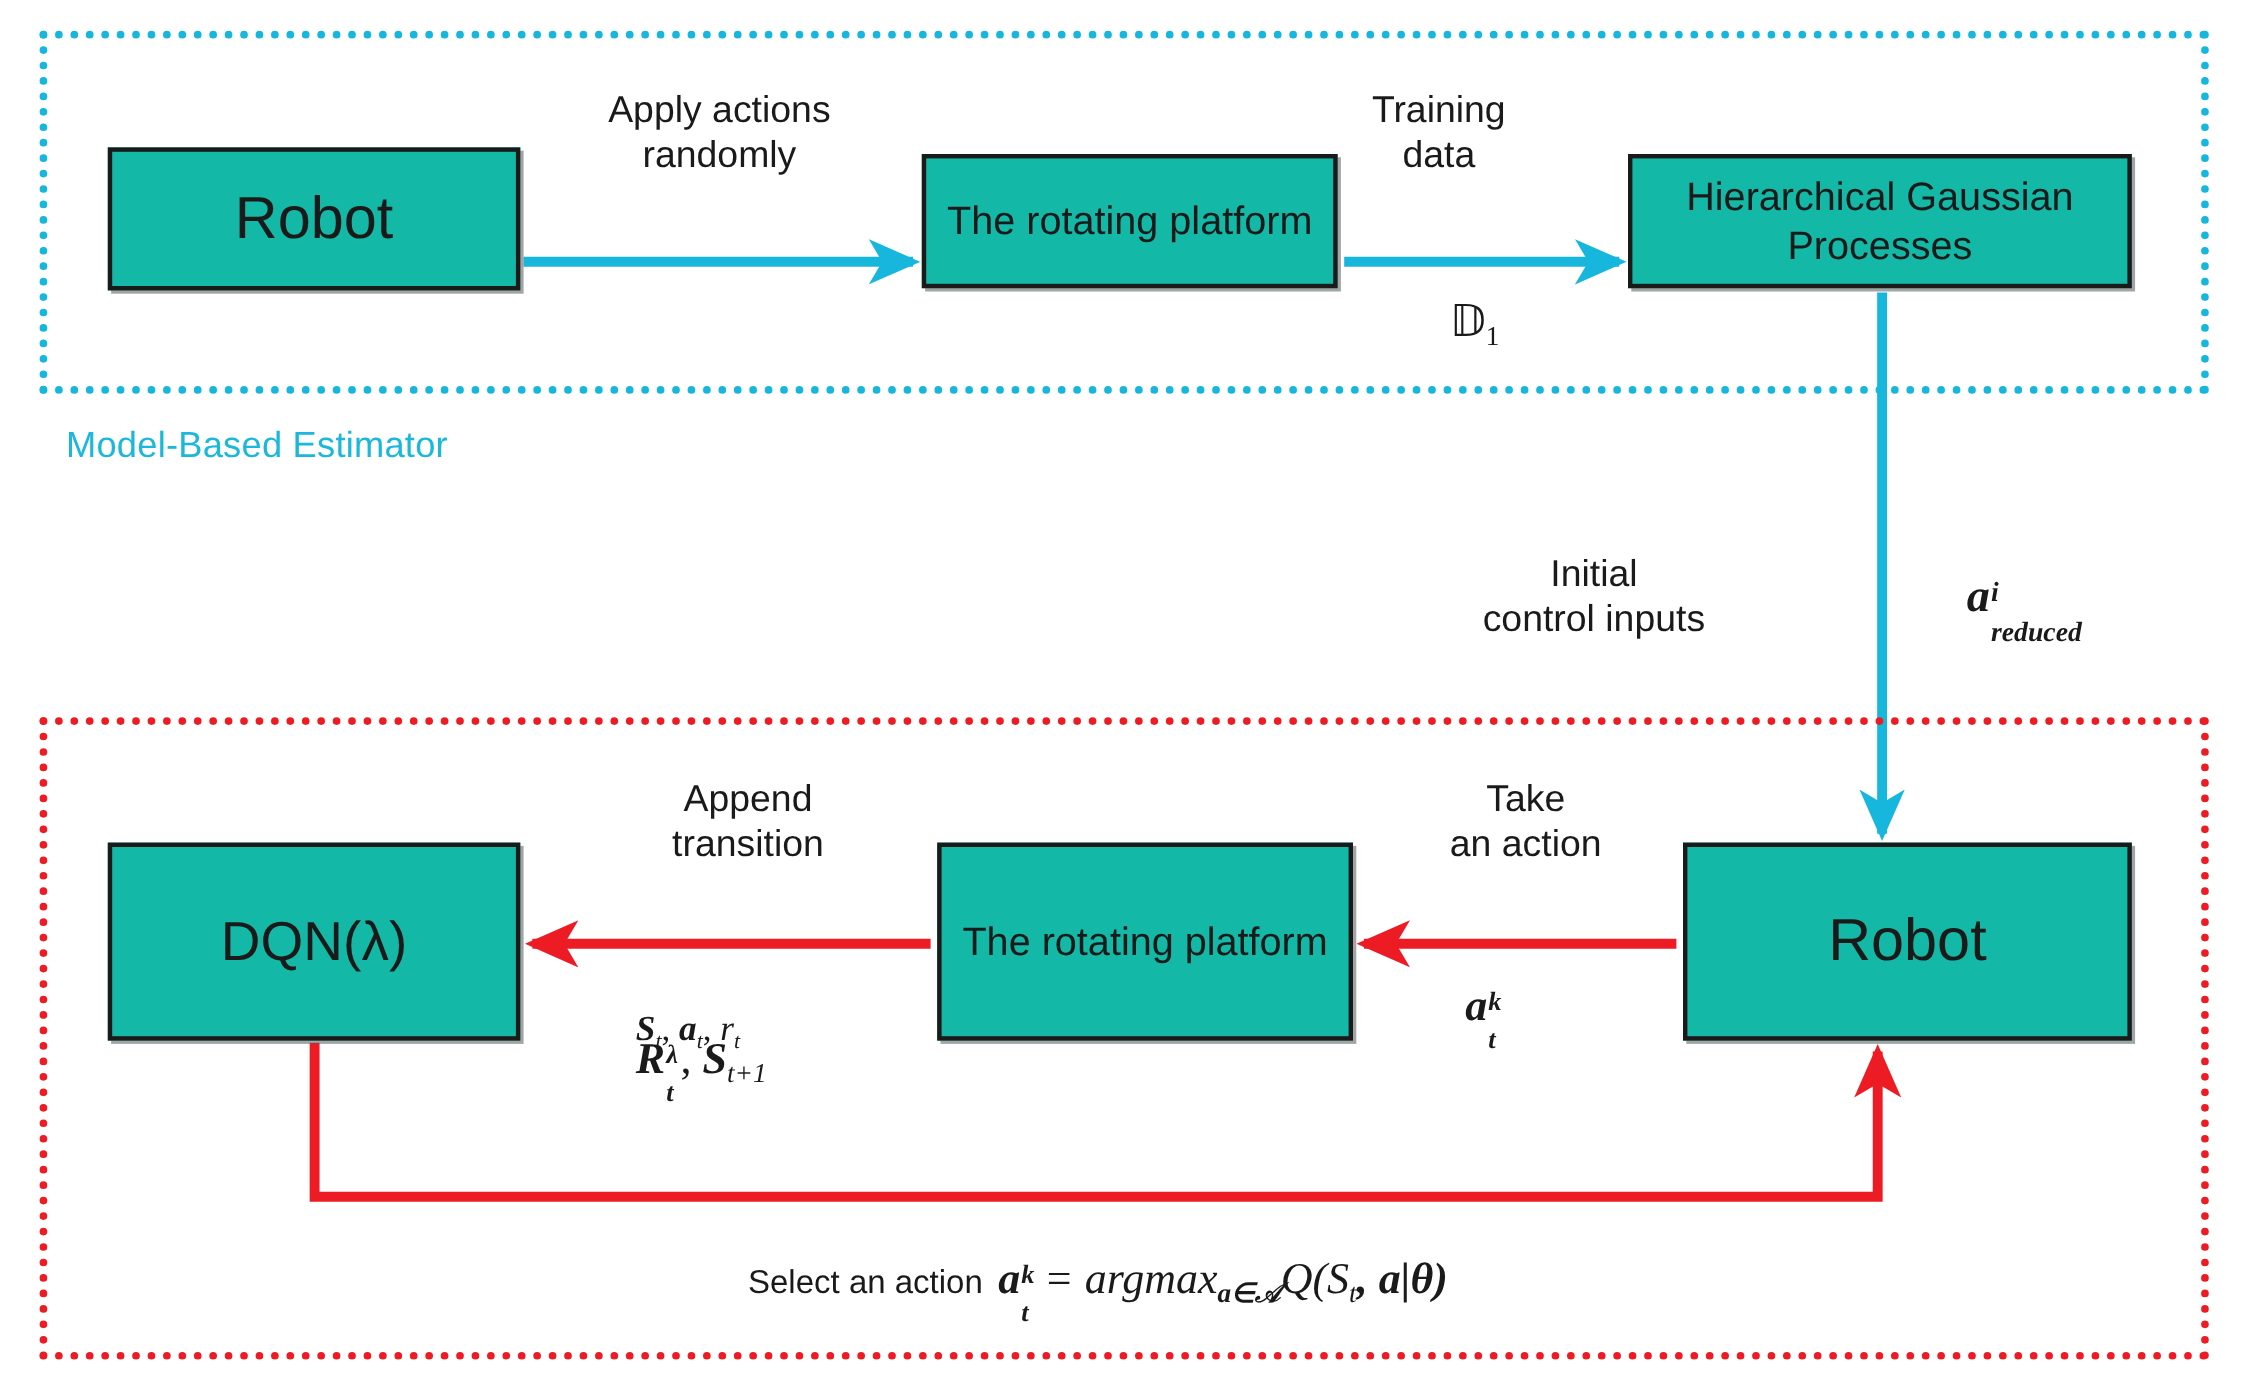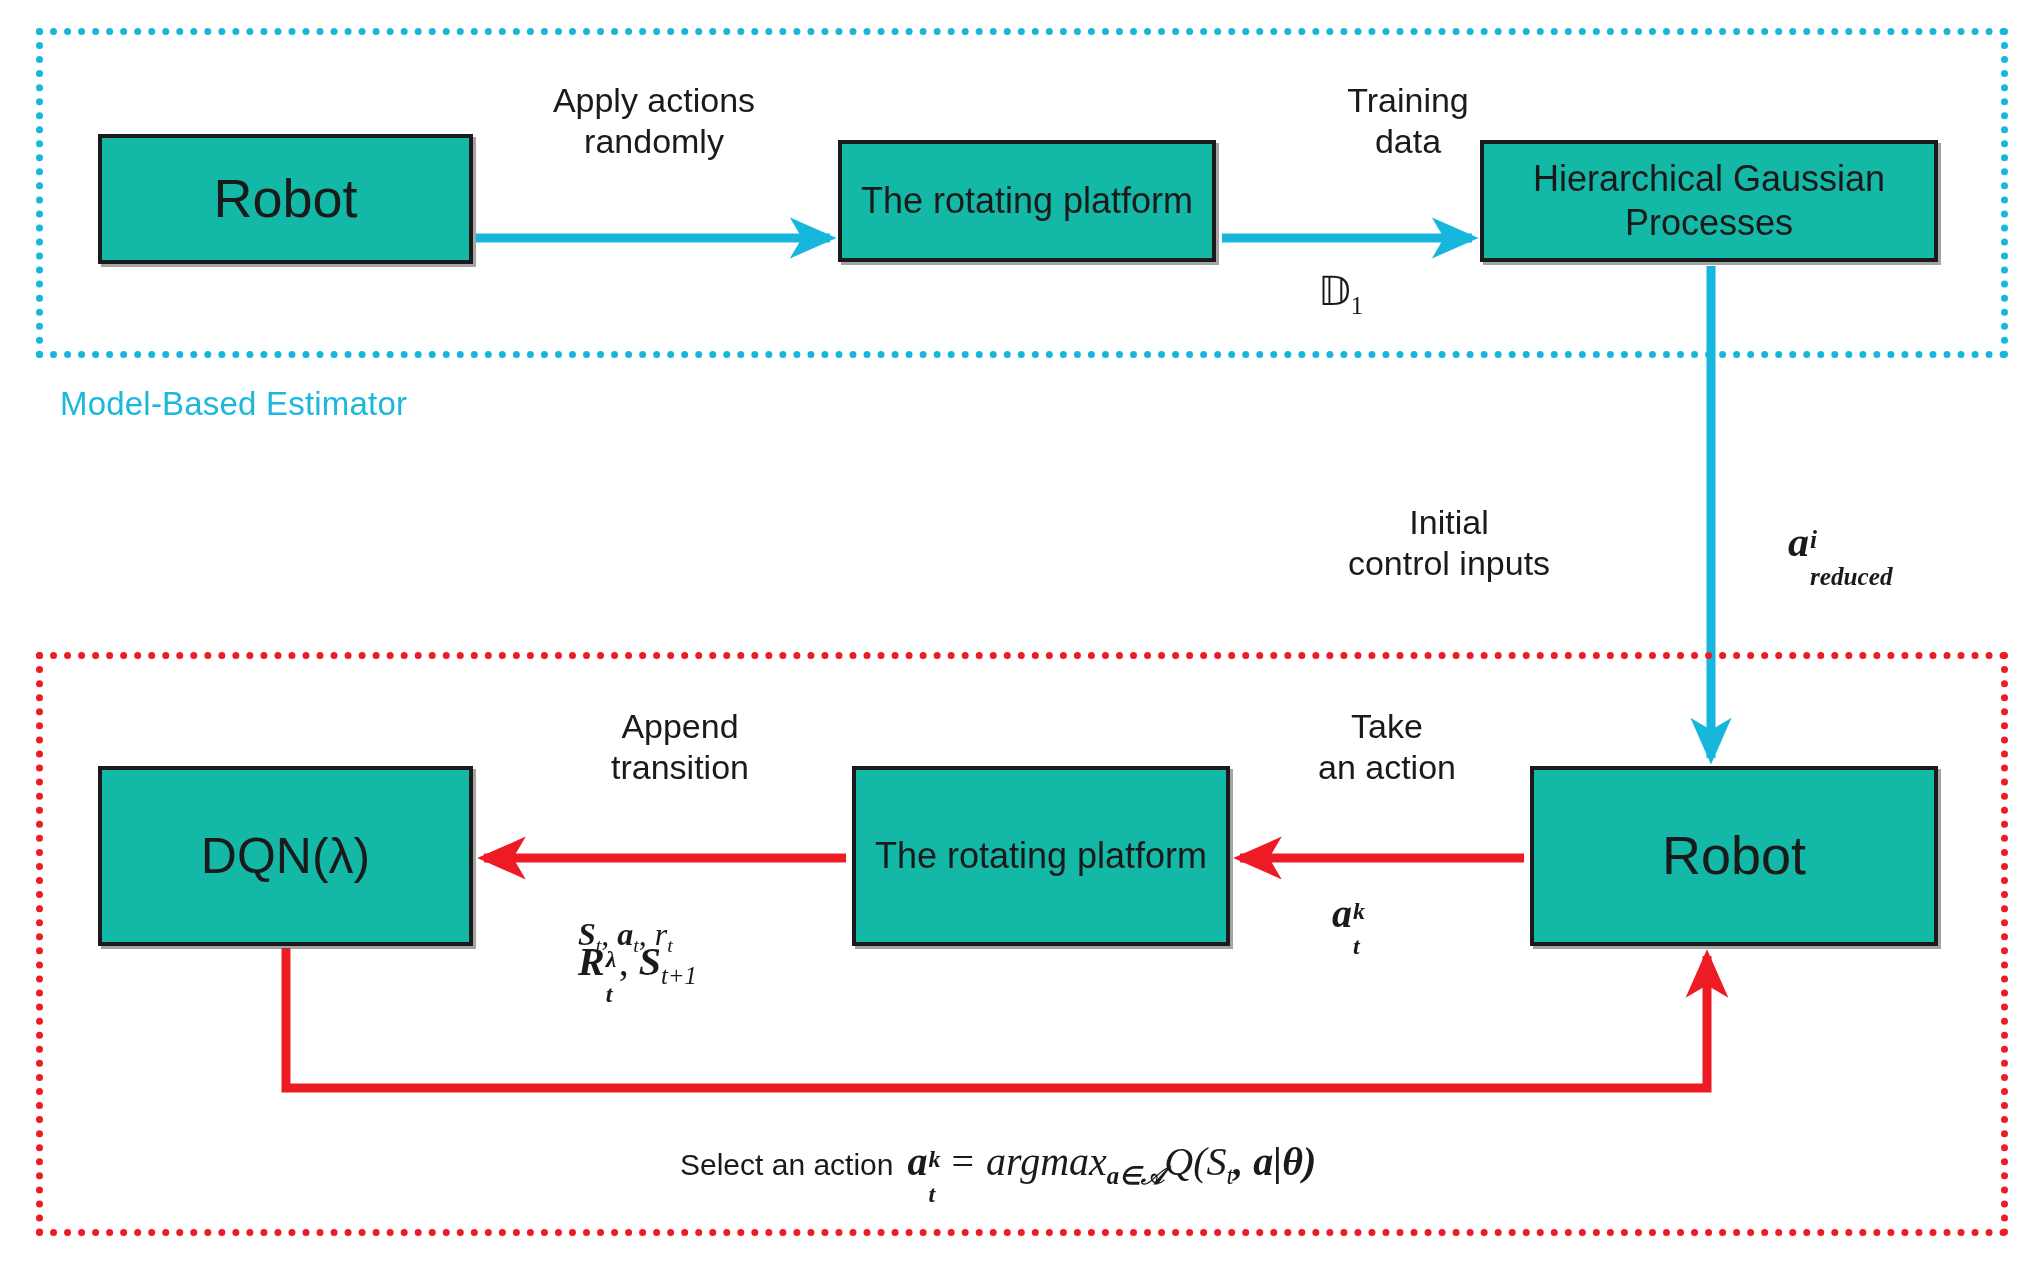--- a/index.html
+++ b/index.html
@@ -68,21 +68,21 @@
   .conn-label{
     position:absolute;
     font-family:"Liberation Sans",sans-serif;
     font-size:34px;
     color:#1a1a1a;
     text-align:center;
     line-height:1.22;
     white-space:pre-line;
   }
   .lbl-apply      { left:494px;  top:80px;  width:320px; }
-  .lbl-training   { left:1288px; top:80px;  width:240px; }
+  .lbl-training   { left:1188px; top:80px;  width:240px; }
   .lbl-initial    { left:1264px; top:502px; width:370px; }
   .lbl-append     { left:520px;  top:706px; width:320px; }
   .lbl-take       { left:1252px; top:706px; width:270px; }
 
   
   .math{
     position:absolute;
     font-family:"Liberation Serif",serif;
     color:#1a1a1a;
     white-space:nowrap;

